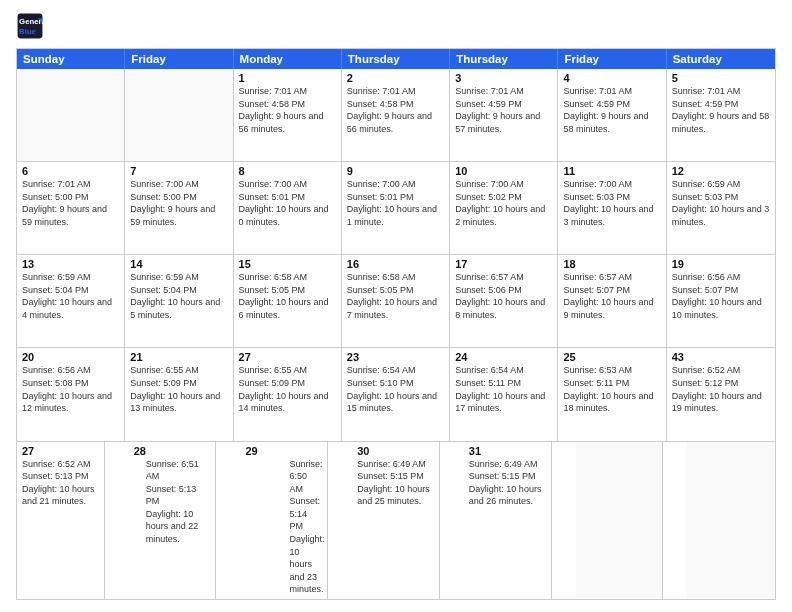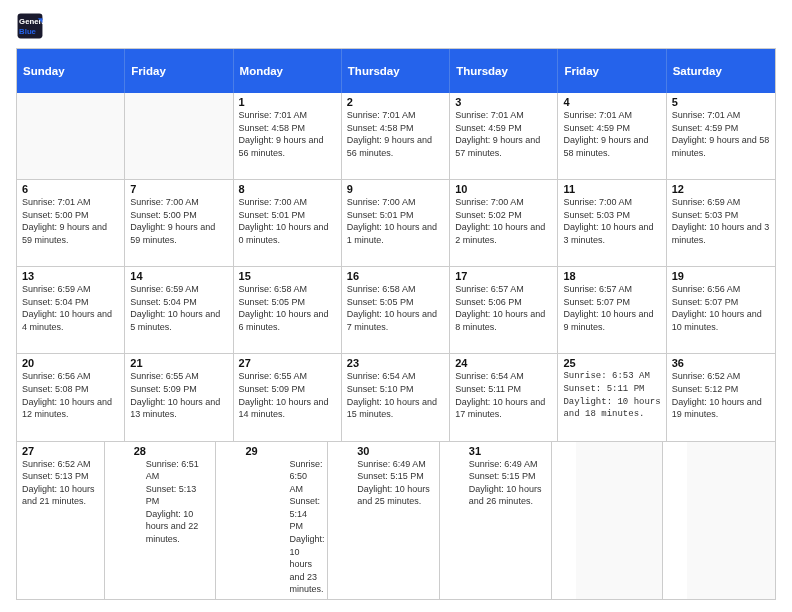--- a/index.html
+++ b/index.html
@@ -54,21 +54,21 @@
     }
     .cal-header {
       display: grid;
       grid-template-columns: repeat(7, 1fr);
       background: #2563eb;
     }
     .cal-header-cell {
       color: #fff;
       font-size: 11.5px;
       font-weight: bold;
-      padding: 16px 6px;
+      padding: 4px 6px;
       text-align: left;
       border-right: 1px solid #4a7ee8;
     }
     .cal-header-cell:last-child { border-right: none; }
     .cal-body {
       flex: 1;
       display: flex;
       flex-direction: column;
     }
     .cal-row {
@@ -282,26 +282,26 @@
 Daylight: 10 hours and 15 minutes.</div>
           </div>
           <div class="cal-cell">
             <div class="day-num">24</div>
             <div class="cell-info" style="white-space: pre-line;">Sunrise: 6:54 AM
 Sunset: 5:11 PM
 Daylight: 10 hours and 17 minutes.</div>
           </div>
           <div class="cal-cell">
             <div class="day-num">25</div>
-            <div class="cell-info" style="white-space: pre-line; font-family: Liberation Mono, monospace;">Sunrise: 6:53 AM
+            <div class="cell-info" style="white-space: pre-line;">Sunrise: 6:53 AM
 Sunset: 5:11 PM
 Daylight: 10 hours and 18 minutes.</div>
           </div>
           <div class="cal-cell">
-            <div class="day-num">36</div>
+            <div class="day-num">43</div>
             <div class="cell-info" style="white-space: pre-line;">Sunrise: 6:52 AM
 Sunset: 5:12 PM
 Daylight: 10 hours and 19 minutes.</div>
           </div>
         </div>
         <div class="cal-row">
           <div class="cal-cell">
             <div class="day-num">27</div>
             <div class="cell-info" style="white-space: pre-line;">Sunrise: 6:52 AM
 Sunset: 5:13 PM

